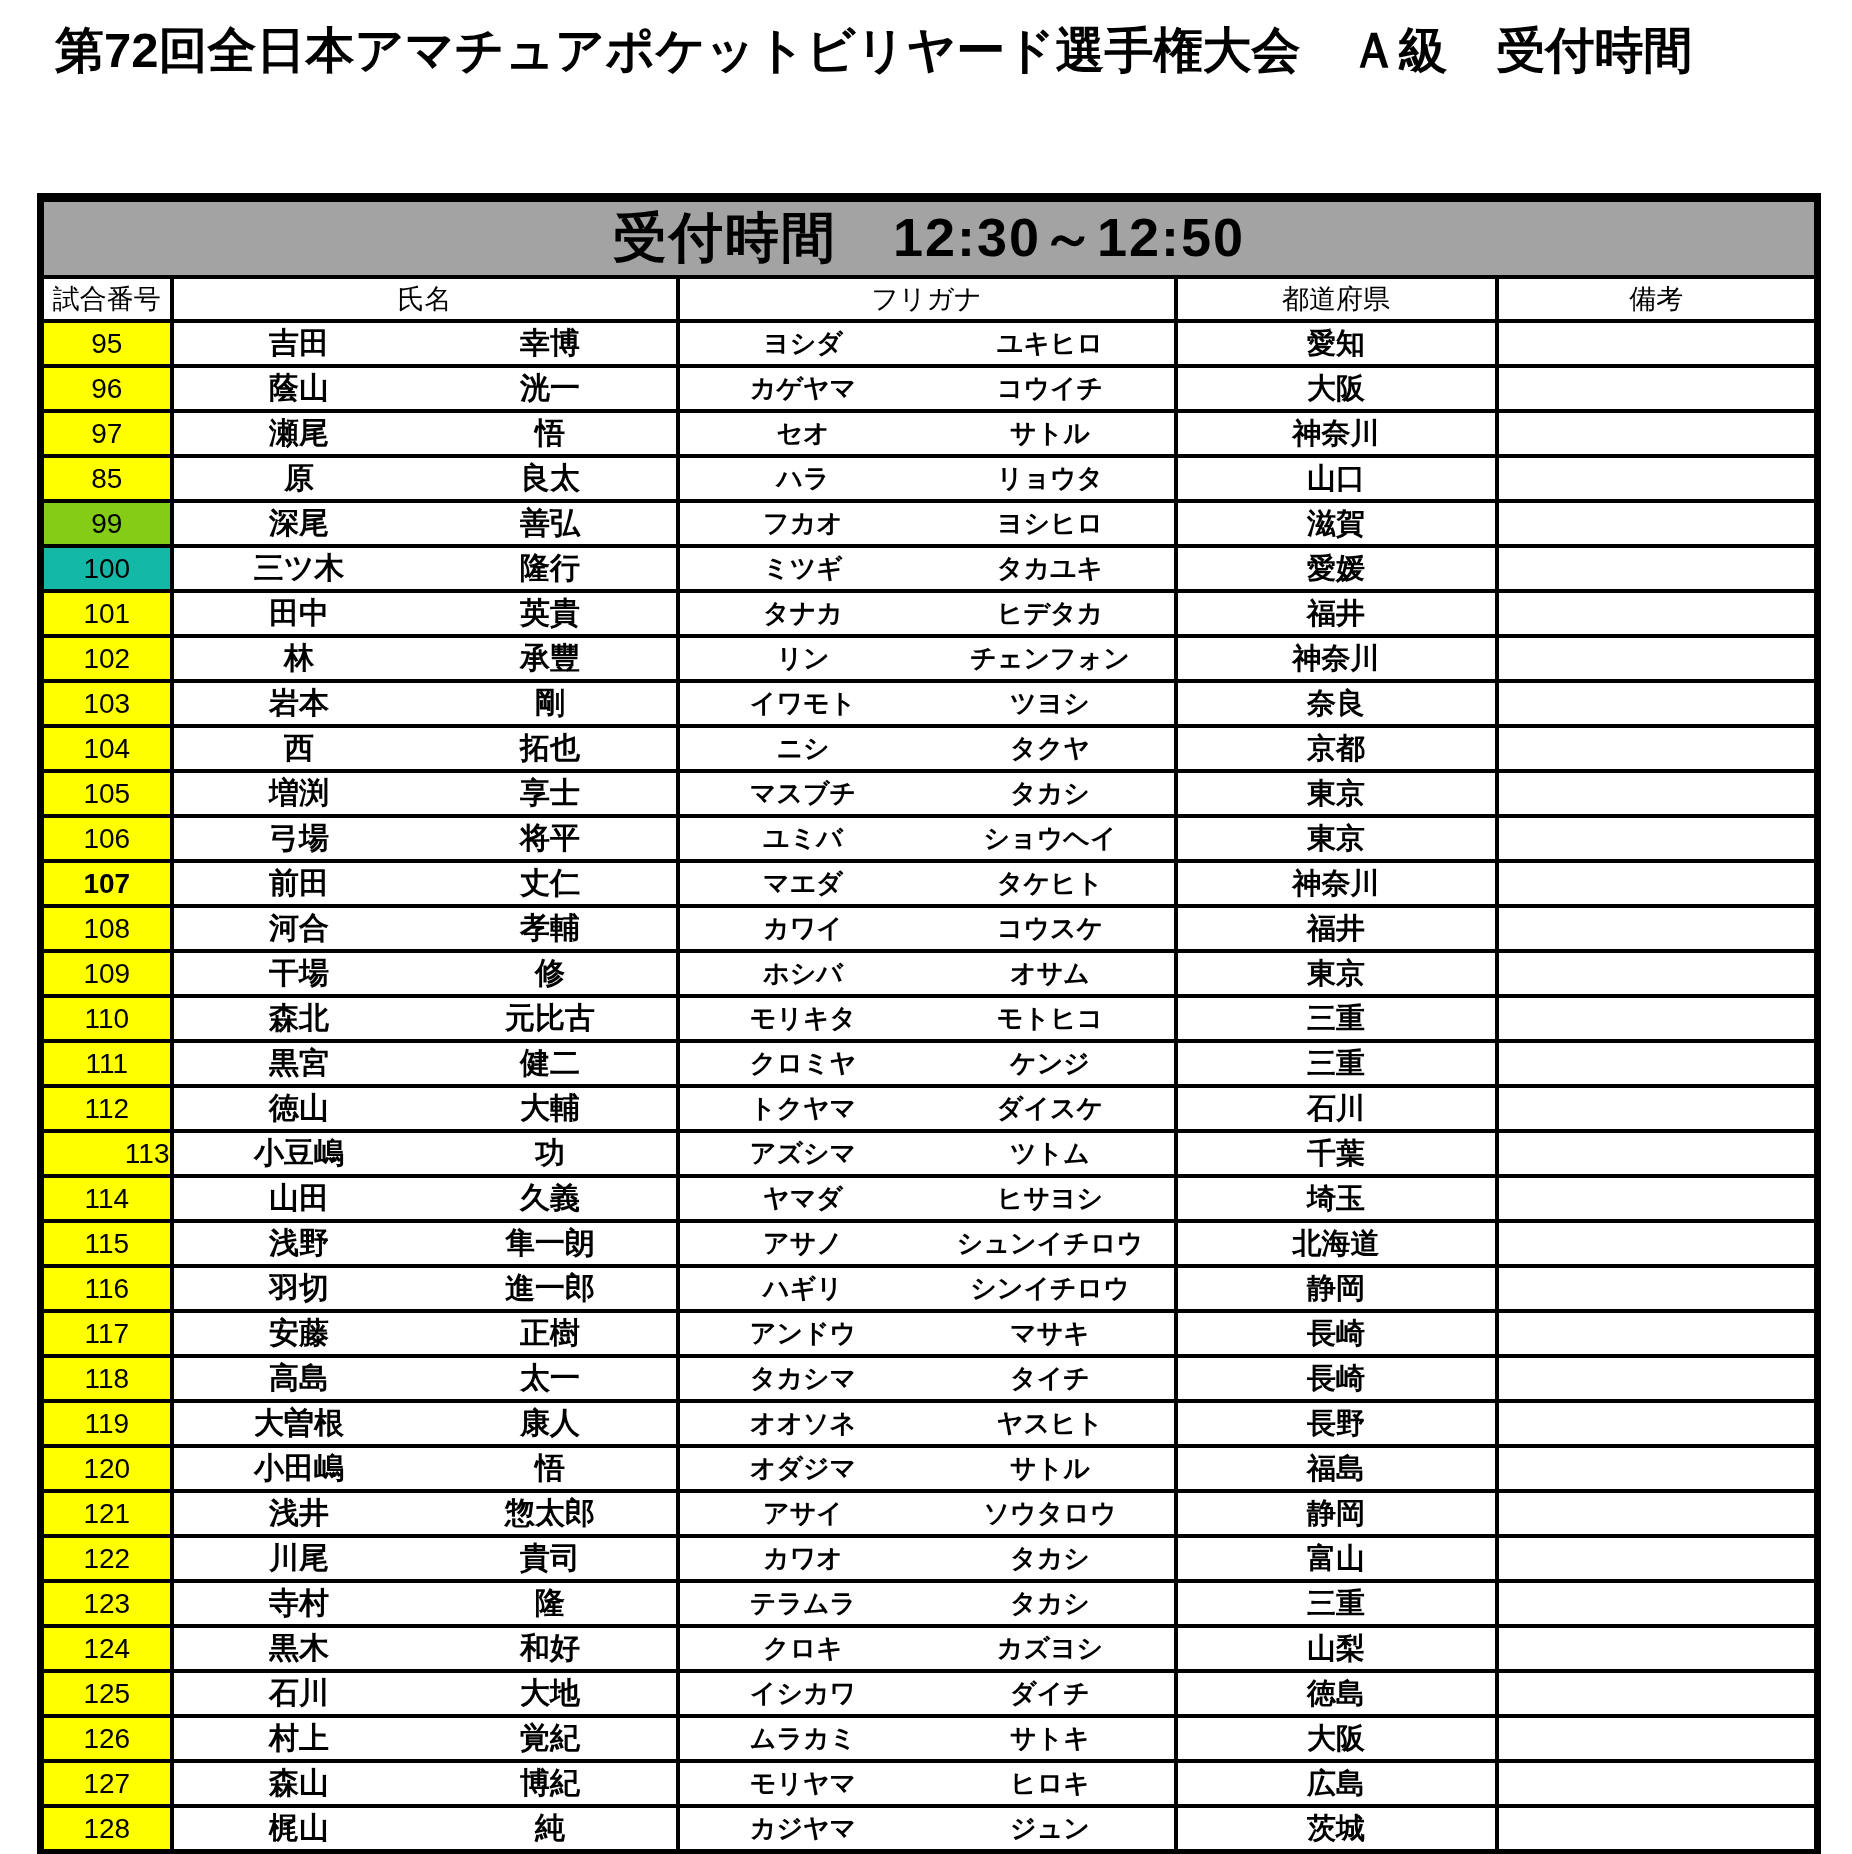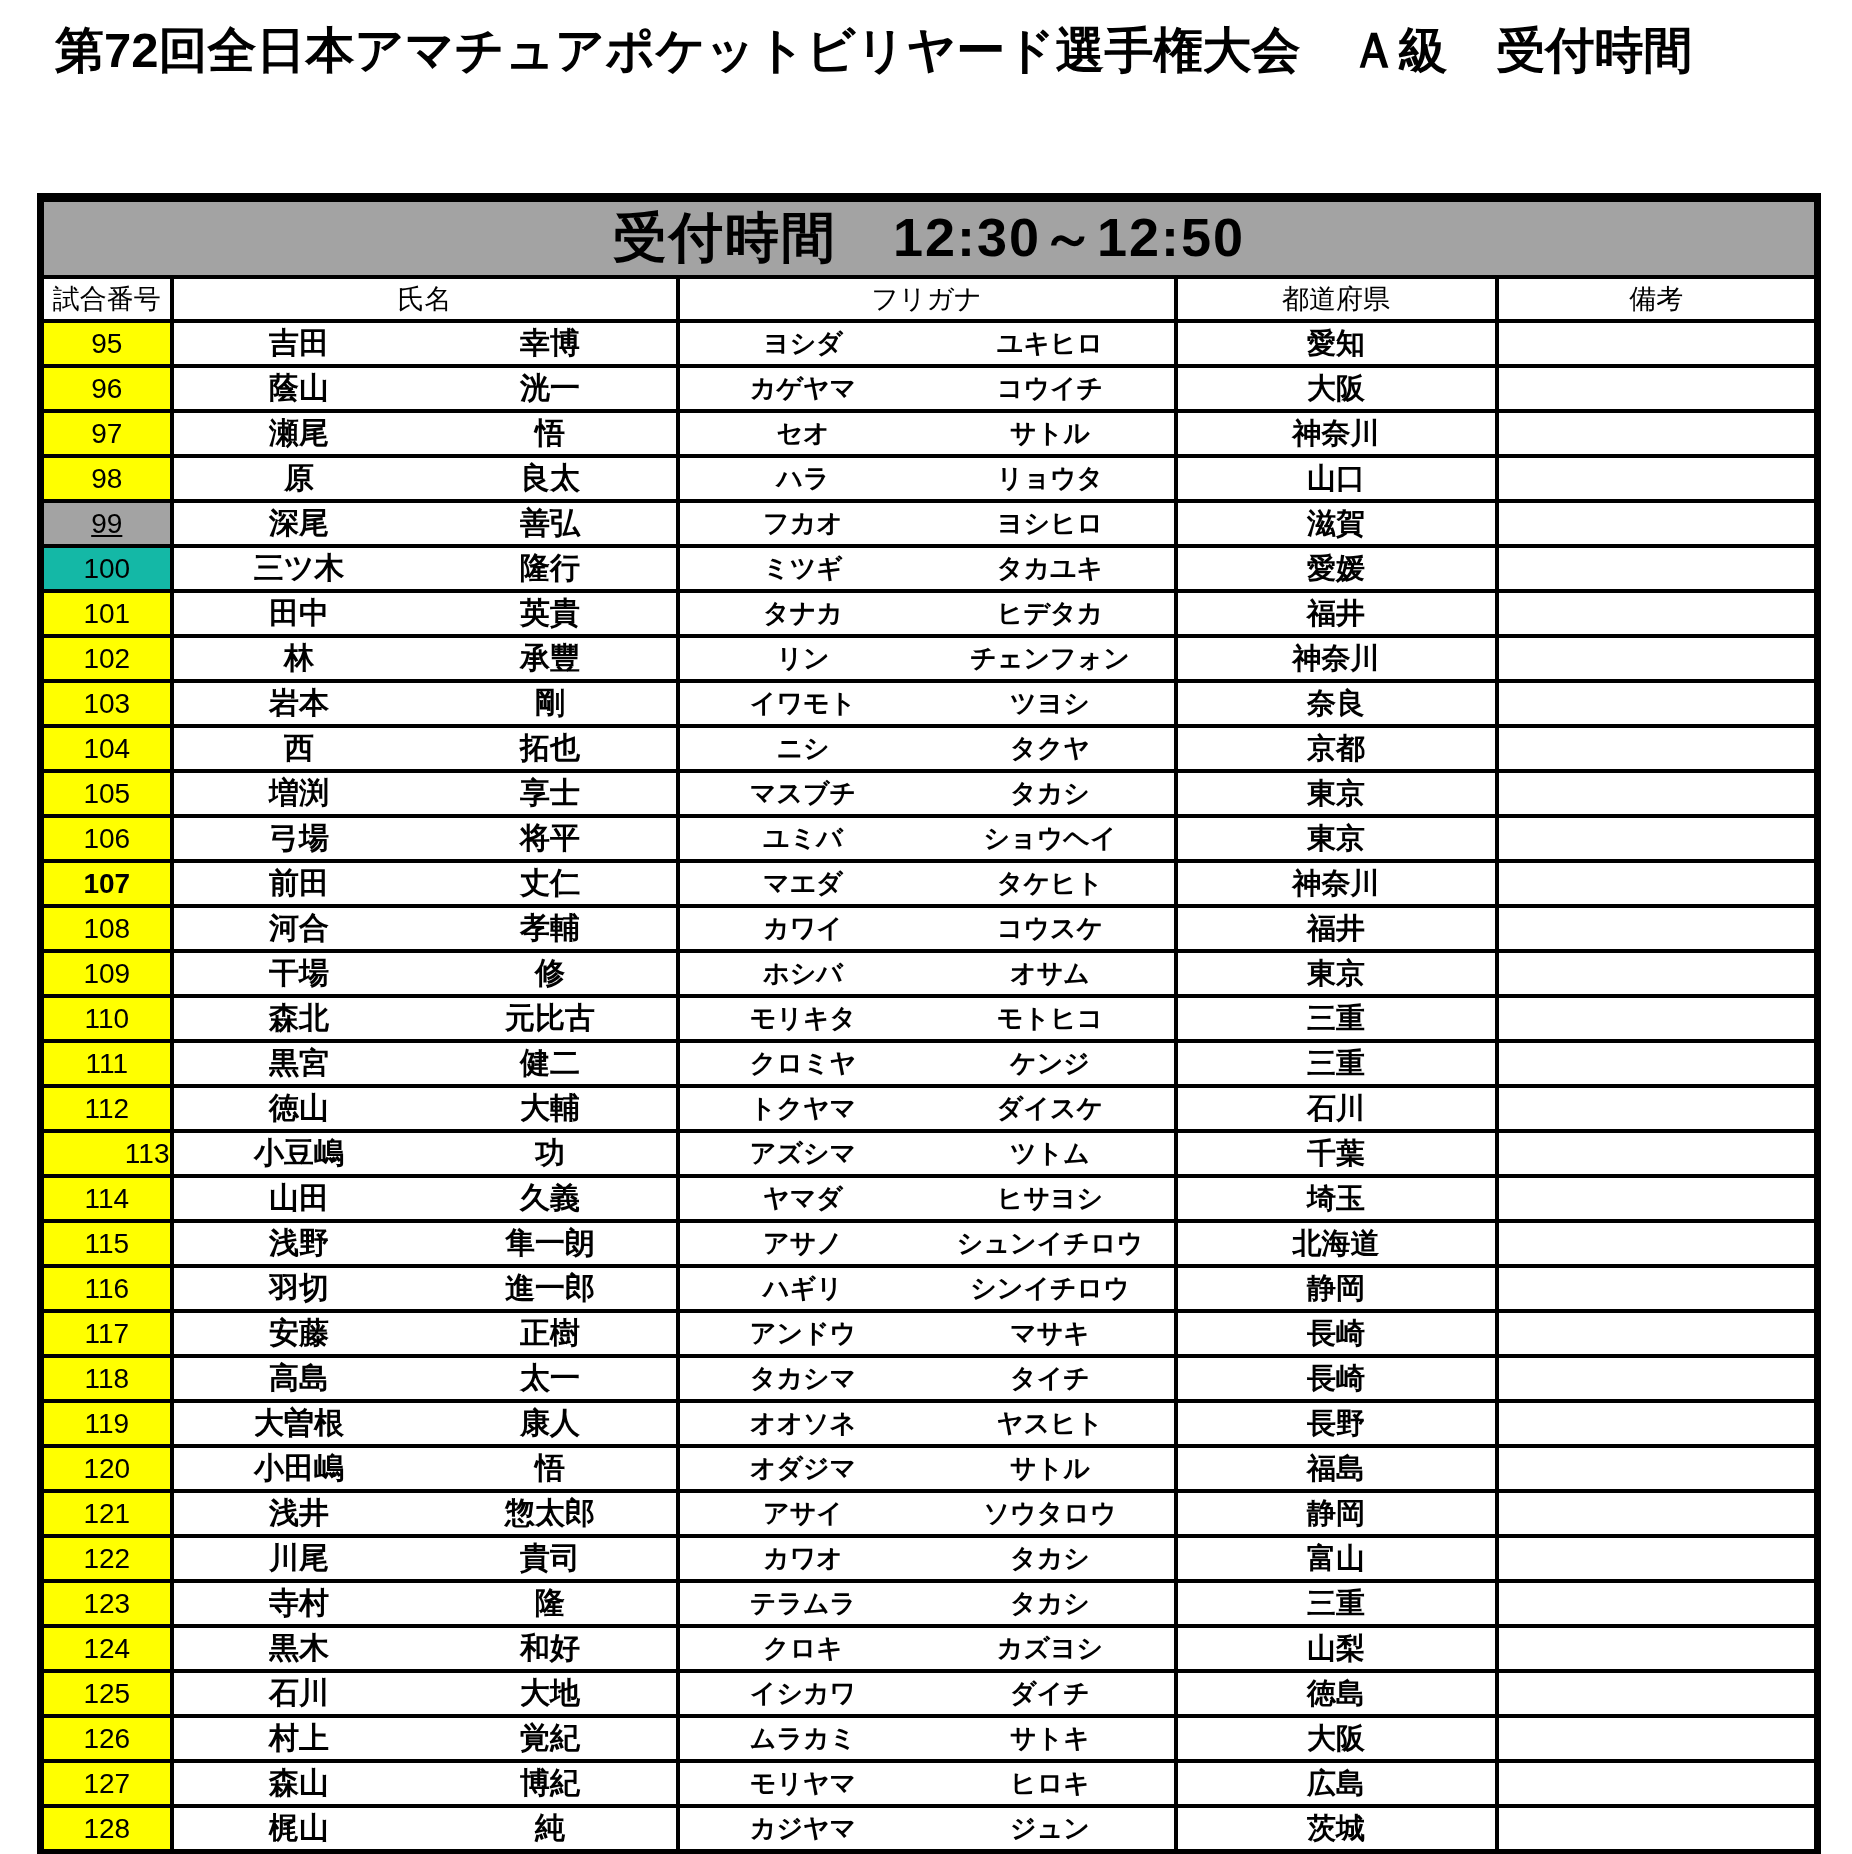--- a/index.html
+++ b/index.html
@@ -163,39 +163,39 @@
         <div class="split">
           <span>セオ</span>
           <span>サトル</span>
         </div>
       </td>
       <td class="pref-cell">神奈川</td>
       <td class="note-cell"></td>
     </tr>
 
     <tr class="data-row">
-      <td class="num-cell" style="background: rgb(255, 255, 0);">98</td>
+      <td class="num-cell" style="background: rgb(255, 255, 0);">85</td>
       <td class="name-cell">
         <div class="split">
           <span>原</span>
           <span>良太</span>
         </div>
       </td>
       <td class="kana-cell">
         <div class="split">
           <span>ハラ</span>
           <span>リョウタ</span>
         </div>
       </td>
       <td class="pref-cell">山口</td>
       <td class="note-cell"></td>
     </tr>
 
     <tr class="data-row">
-      <td class="num-cell" style="background: #a3a3a3; text-decoration: underline;">99</td>
+      <td class="num-cell" style="background: #84cc16;">99</td>
       <td class="name-cell">
         <div class="split">
           <span>深尾</span>
           <span>善弘</span>
         </div>
       </td>
       <td class="kana-cell">
         <div class="split">
           <span>フカオ</span>
           <span>ヨシヒロ</span>

